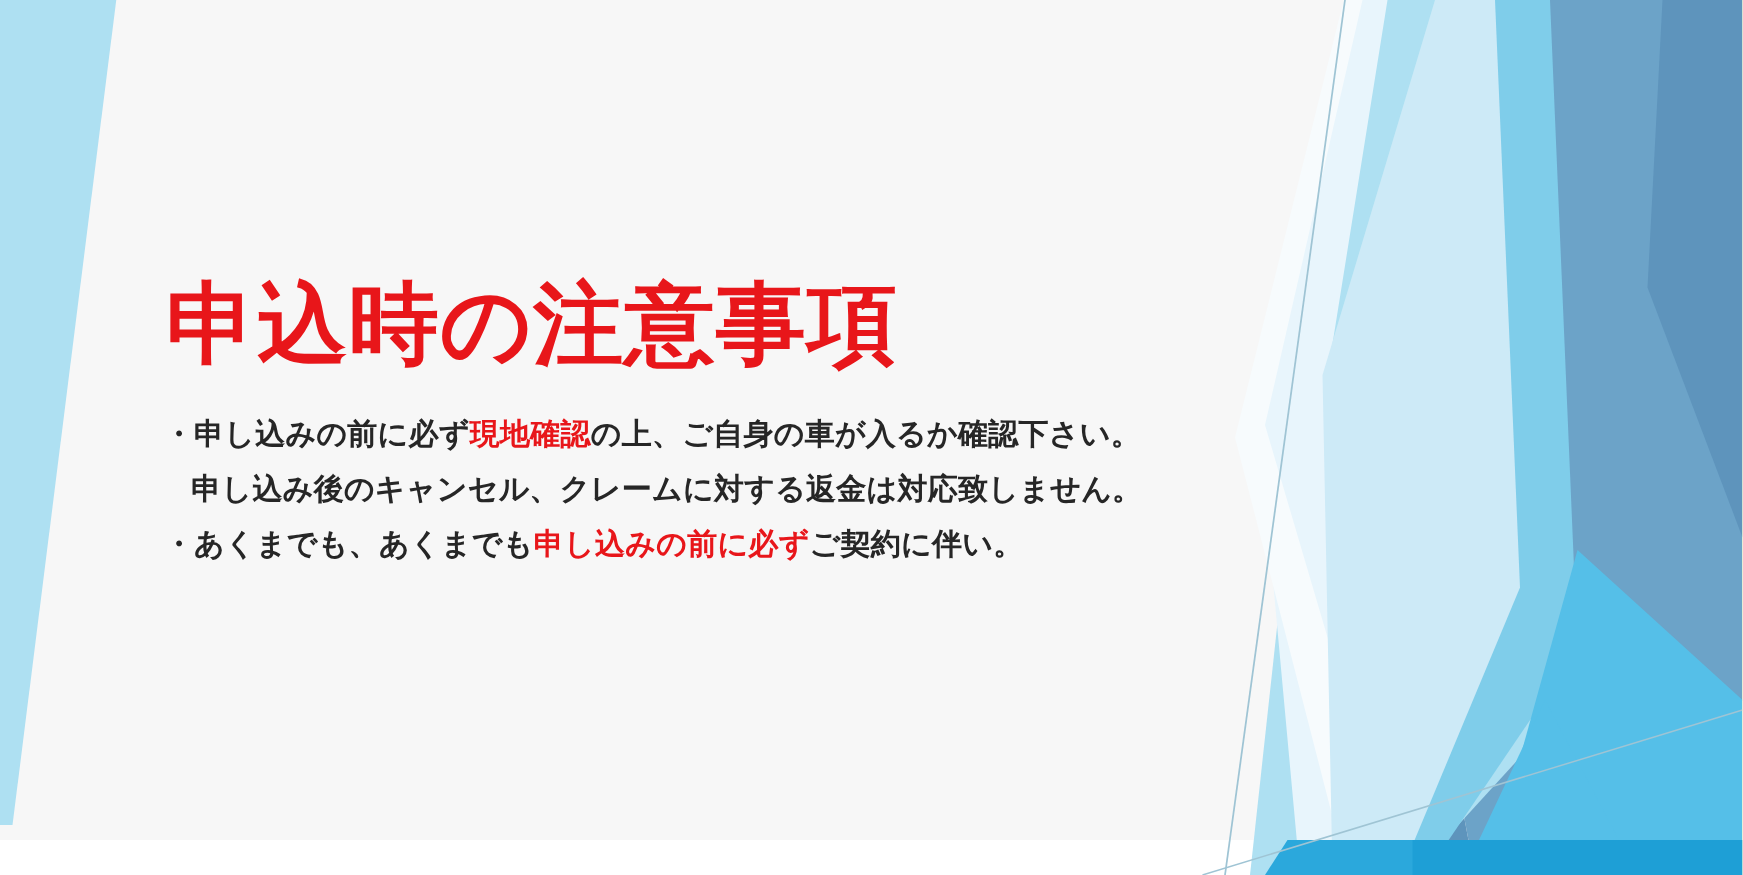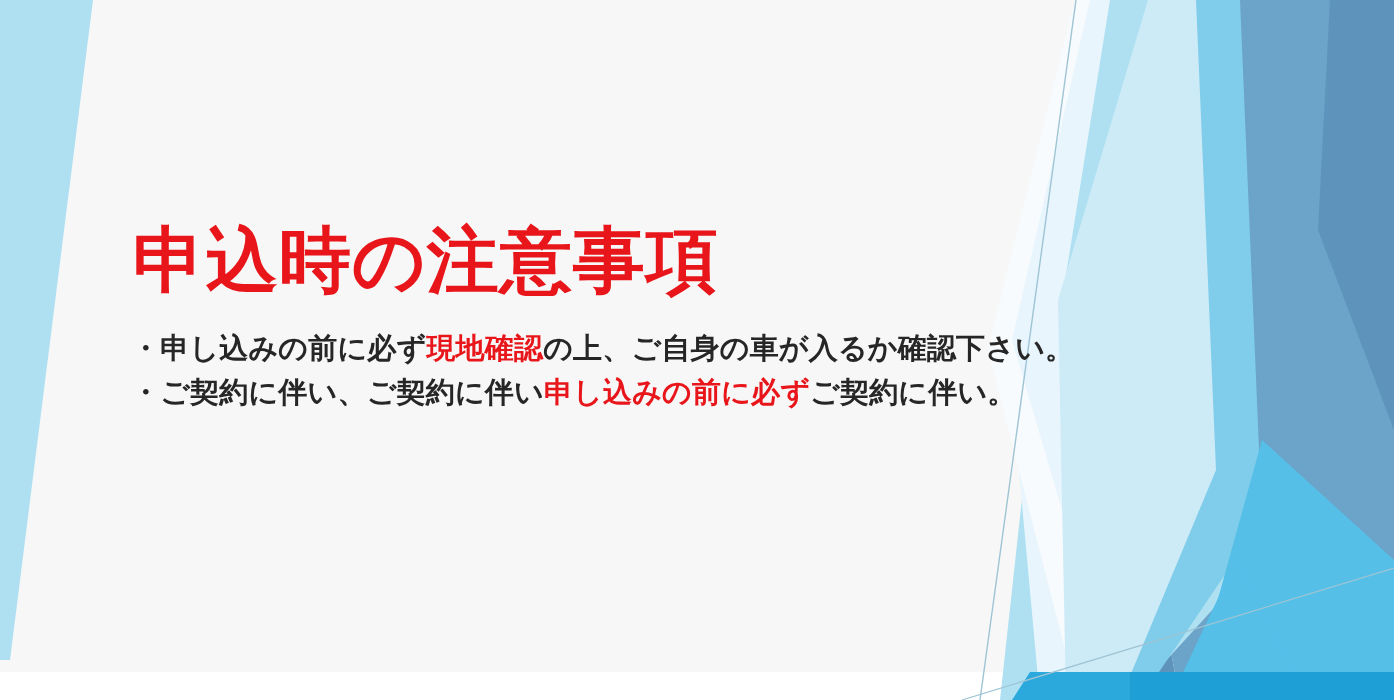--- a/index.html
+++ b/index.html
@@ -38,21 +38,21 @@
     line-height: 1.0;
     white-space: nowrap;
   }
   #body-block {
     position: absolute;
     left: 131px;
     top: 326px;
     width: 1000px;
   }
   .body-line {
-    font-size: 29px;
+    font-size: 24px;
     font-weight: bold;
     color: #262626;
     line-height: 44px;
     white-space: nowrap;
     letter-spacing: 0.2px;
   }
   .body-line.indented {
     padding-left: 22px;
   }
   .seg-red {
@@ -95,17 +95,18 @@
     <line x1="1394" y1="568" x2="962" y2="700" stroke="#9FC4D4" stroke-width="1.2"></line>
   </svg>
 
   <div id="content">
 
     <h1 id="title">申込時の注意事項</h1>
 
     <div id="body-block">
 
     <div class="body-line"><span class="seg-dark">・申し込みの前に必ず</span><span class="seg-red">現地確認</span><span class="seg-dark">の上、ご自身の車が入るか確認下さい。</span></div>
-        <div class="body-line"><span class="seg-dark">・ご契約に伴い、ご契約に伴い</span><span class="seg-red">申し込みの前に必ず</span><span class="seg-dark">ご契約に伴い。</span></div>
+        <div class="body-line indented"><span class="seg-dark">申し込み後のキャンセル、クレームに対する返金は対応致しません。</span></div>
+        <div class="body-line"><span class="seg-dark">・あくまでも、あくまでも</span><span class="seg-red">申し込みの前に必ず</span><span class="seg-dark">ご契約に伴い。</span></div>
       </div>
 
   </div>
 </div>
 
 </body></html>

